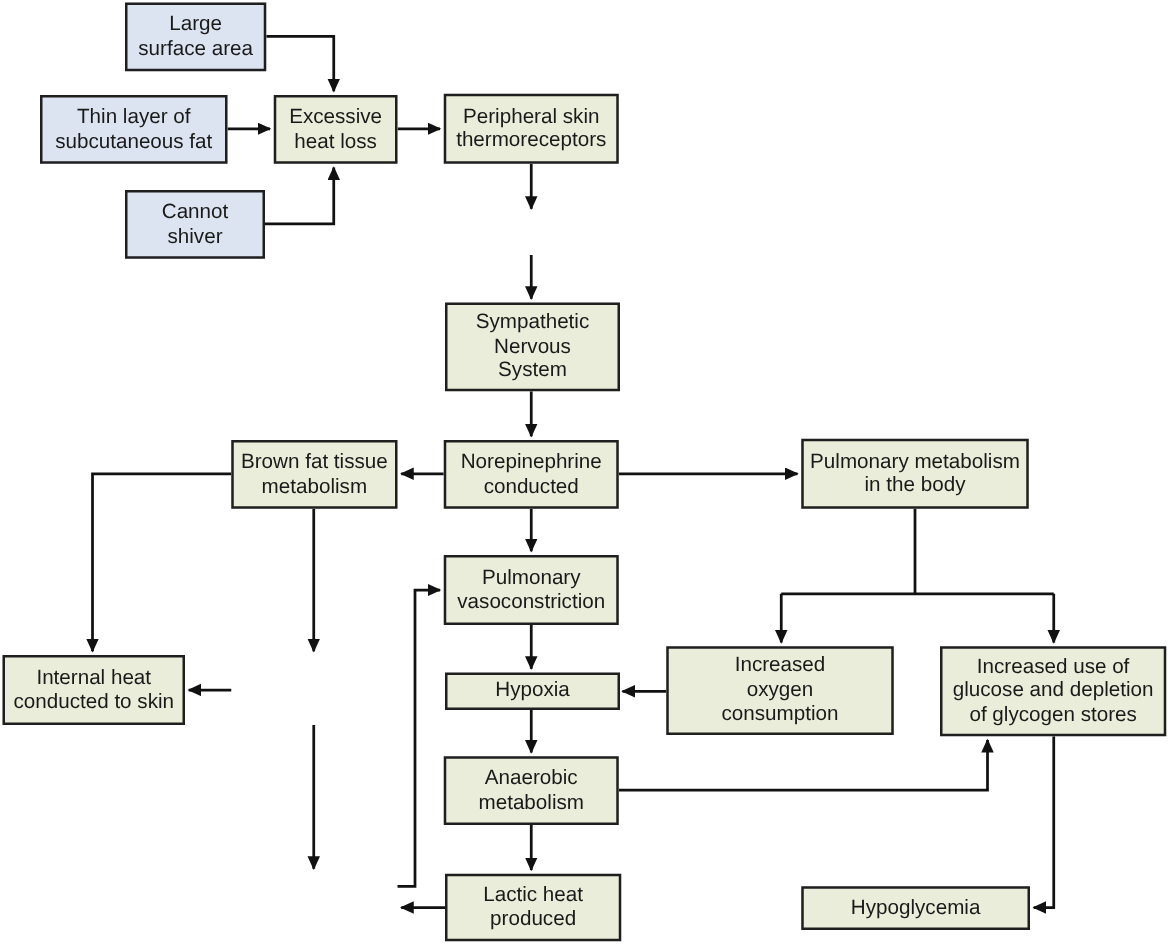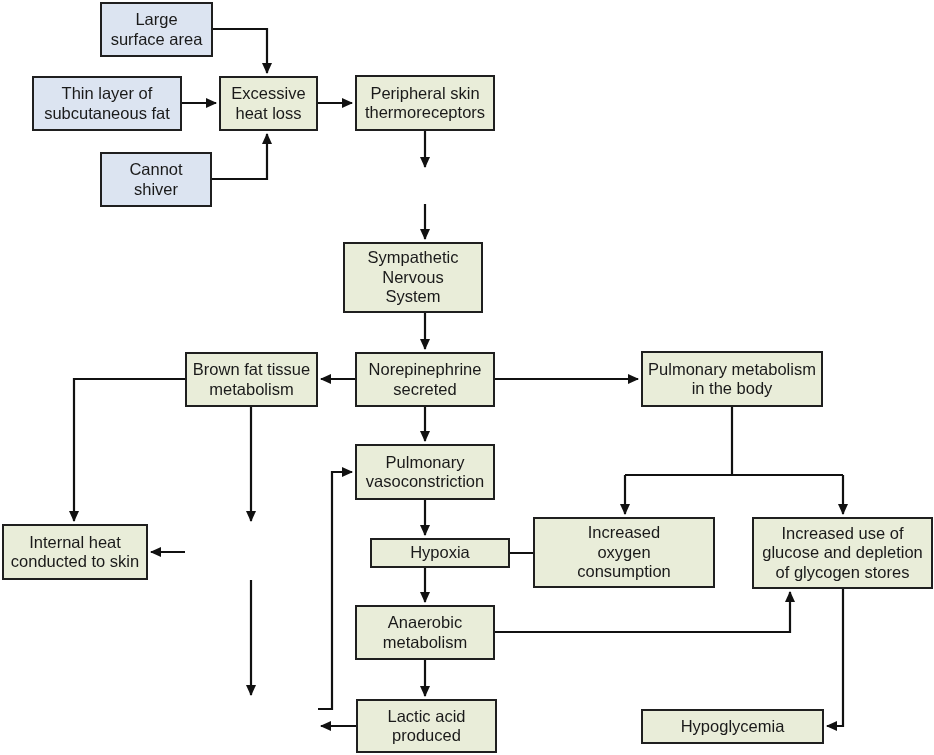--- a/index.html
+++ b/index.html
@@ -76,39 +76,39 @@
   <div class="node risk" style="left:100px;top:2px;width:113px;height:55px">Large
 surface area</div>
   <div class="node risk" style="left:32px;top:76px;width:150px;height:55px">Thin layer of
 subcutaneous fat</div>
   <div class="node risk" style="left:100px;top:152px;width:112px;height:55px">Cannot
 shiver</div>
   <div class="node process" style="left:219px;top:76px;width:99px;height:55px">Excessive
 heat loss</div>
   <div class="node process" style="left:355px;top:75px;width:140px;height:56px">Peripheral skin
 thermoreceptors</div>
-  <div class="node process" style="left:343px;top:242px;width:140px;height:71px">Sympathetic
+  <div class="node process" style="left:356px;top:242px;width:140px;height:71px">Sympathetic
 Nervous
 System</div>
   <div class="node process" style="left:185px;top:352px;width:133px;height:55px">Brown fat tissue
 metabolism</div>
   <div class="node process" style="left:355px;top:352px;width:140px;height:55px">Norepinephrine
-secreted</div>
+conducted</div>
   <div class="node process" style="left:641px;top:351px;width:182px;height:56px">Pulmonary metabolism
 in the body</div>
   <div class="node process" style="left:355px;top:444px;width:140px;height:56px">Pulmonary
 vasoconstriction</div>
-  <div class="node process" style="left:370px;top:538px;width:140px;height:30px">Hypoxia</div>
+  <div class="node process" style="left:356px;top:538px;width:140px;height:30px">Hypoxia</div>
   <div class="node process" style="left:2px;top:524px;width:146px;height:56px">Internal heat
 conducted to skin</div>
   <div class="node process" style="left:533px;top:517px;width:182px;height:71px">Increased
 oxygen
 consumption</div>
   <div class="node process" style="left:752px;top:517px;width:181px;height:72px">Increased use of
 glucose and depletion
 of glycogen stores</div>
   <div class="node process" style="left:355px;top:605px;width:140px;height:55px">Anaerobic
 metabolism</div>
-  <div class="node process" style="left:356px;top:699px;width:141px;height:54px">Lactic acid
+  <div class="node process" style="left:356px;top:699px;width:141px;height:54px">Lactic heat
 produced</div>
   <div class="node process" style="left:641px;top:709px;width:183px;height:35px">Hypoglycemia</div>
 
 </div>
 
 </body></html>

